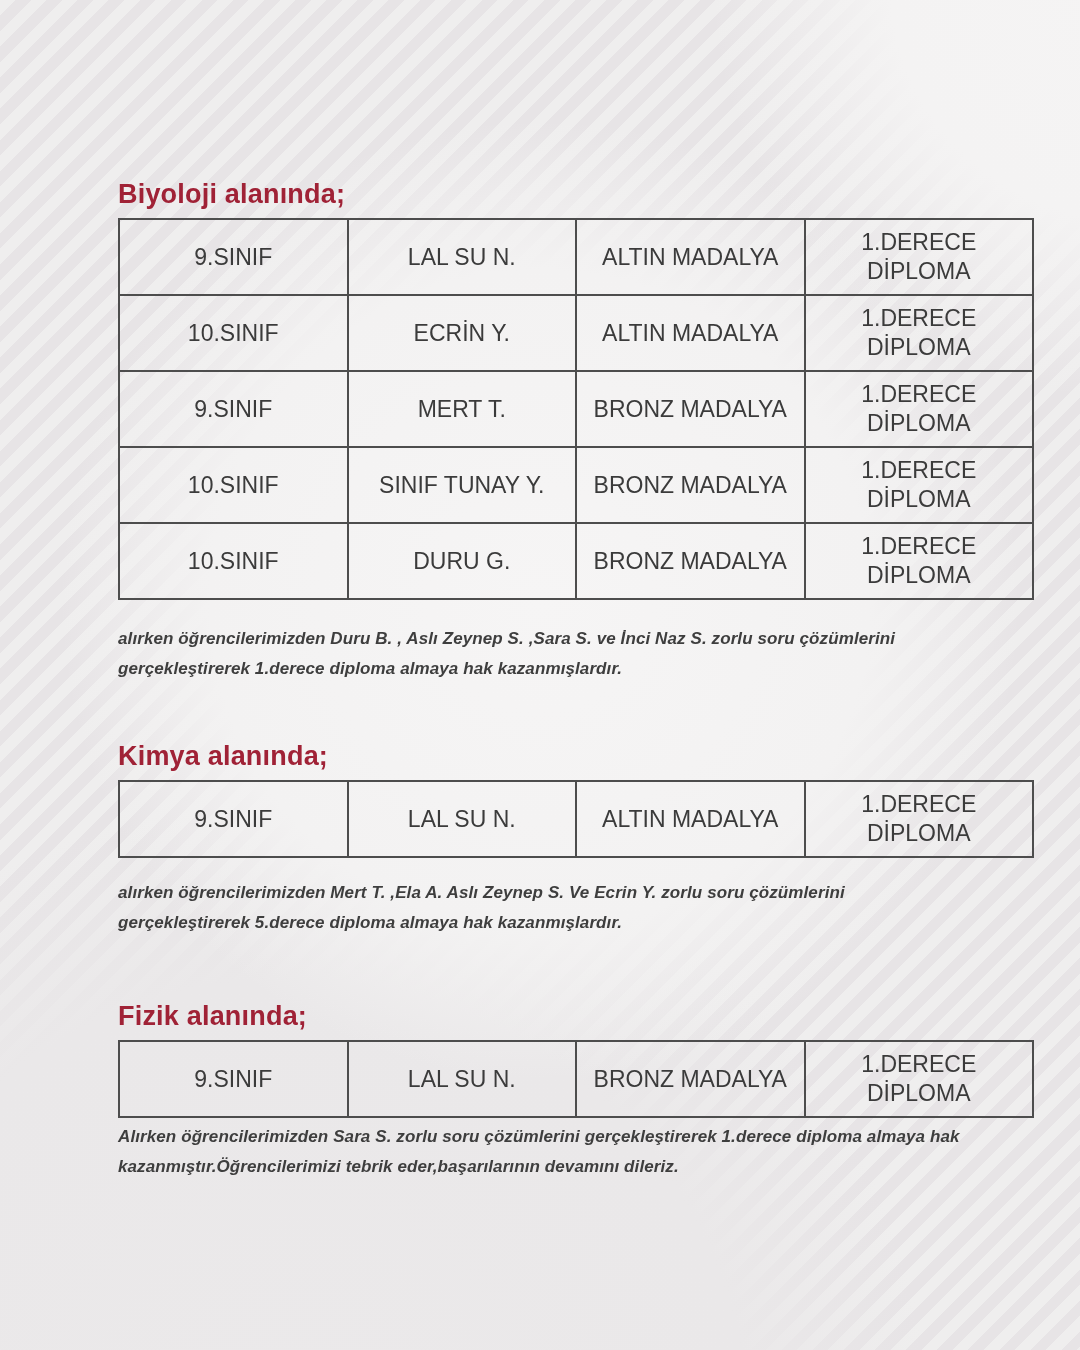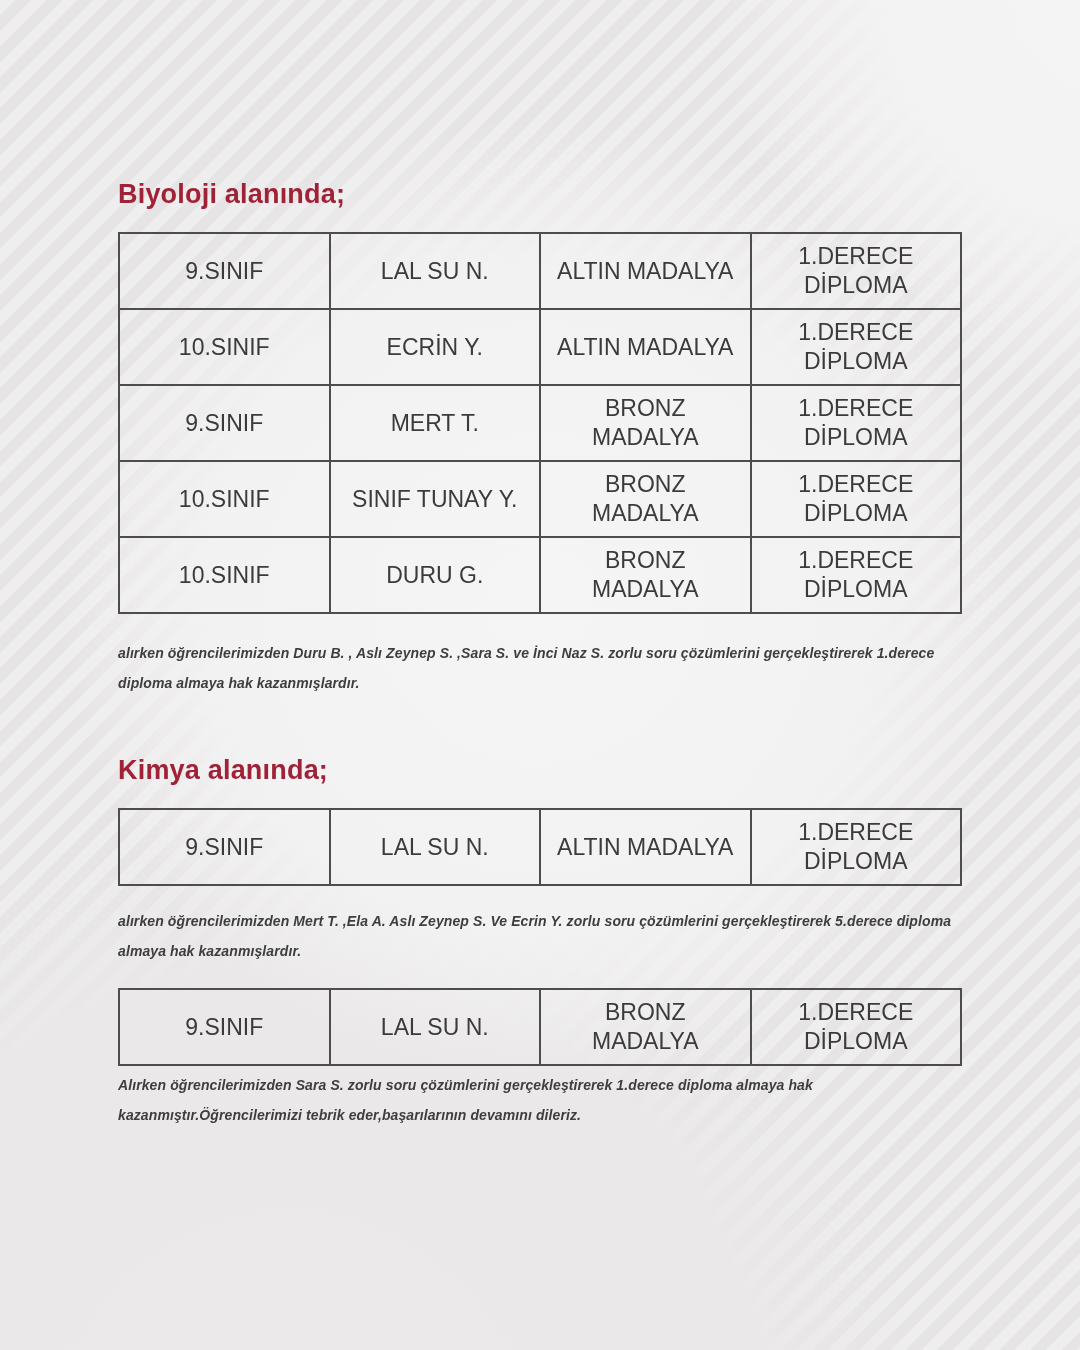--- a/index.html
+++ b/index.html
@@ -30,43 +30,43 @@
     font-weight: 700;
     line-height: 32px;
     letter-spacing: 0.2px;
     color: #a02236;
   }
   .h-bio  { margin-top: 178px; }
   .h-chem { margin-top: 56px;  }
   .h-phys { margin-top: 62px;  }
 
   table.results {
-    margin-top: 22px;
-    width: 844px;
+    margin-top: 8px;
+    width: 916px;
     border-collapse: collapse;
     table-layout: fixed;
   }
   table.results td {
     width: 25%;
     height: 70px;
     border: 2px solid #4d4d4d;
     text-align: center;
     vertical-align: middle;
     padding: 2px 14px;
     font-size: 23px;
     font-weight: 500;
     line-height: 29px;
     color: #3b3b3b;
     background: transparent;
   }
   .note {
     margin: 0;
     margin-top: 24px;
     width: 850px;
-    font-size: 14px;
+    font-size: 17px;
     font-style: italic;
     font-weight: 600;
     line-height: 30px;
     color: #3e3e3e;
     letter-spacing: 0.1px;
   }
   .note-chem { margin-top: 20px; }
   .note-phys { margin-top: 4px; }
 </style>
 </head>
@@ -118,20 +118,21 @@
           <tr>
             <td>9.SINIF</td>
             <td>LAL SU N.</td>
             <td>ALTIN MADALYA</td>
             <td>1.DERECE DİPLOMA</td>
           </tr>
         </tbody>
     </table>
     <p class="note note-chem">alırken öğrencilerimizden Mert T.  ,Ela A.  Aslı Zeynep S. Ve Ecrin Y. zorlu soru çözümlerini gerçekleştirerek 5.derece diploma almaya hak kazanmışlardır.</p>
 
+    <h1 class="section-heading h-phys">Fizik alanında;</h1>
     <table class="results">
       <tbody>
           <tr>
             <td>9.SINIF</td>
             <td>LAL SU N.</td>
             <td>BRONZ MADALYA</td>
             <td>1.DERECE DİPLOMA</td>
           </tr>
         </tbody>
     </table>

